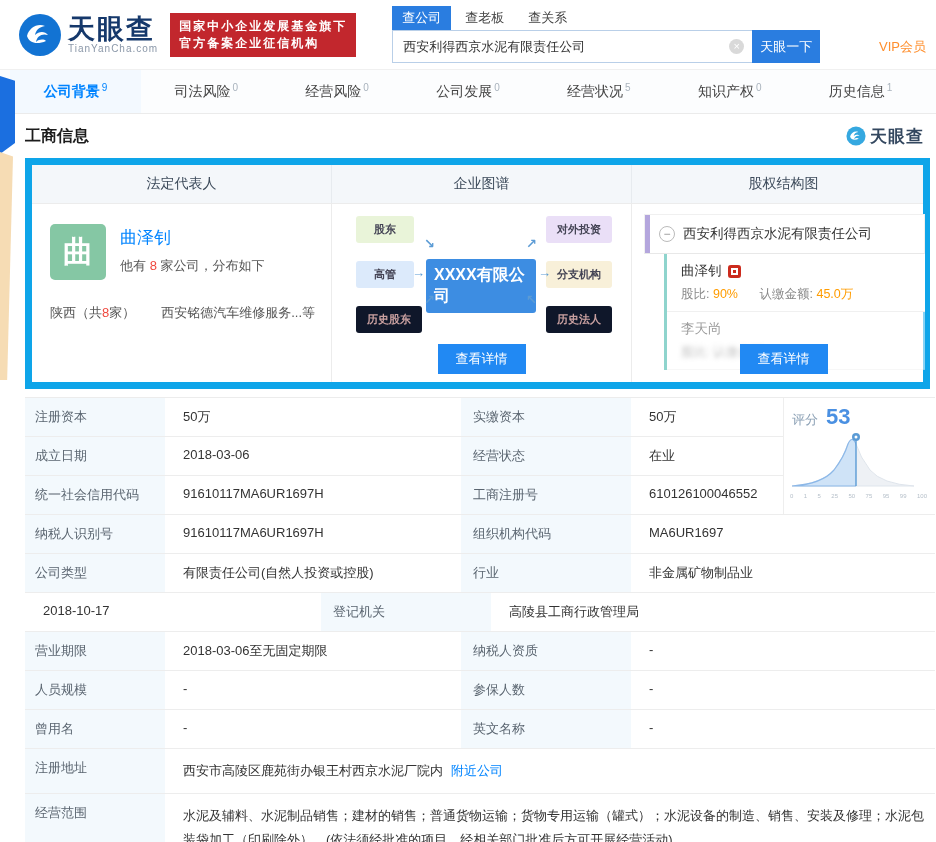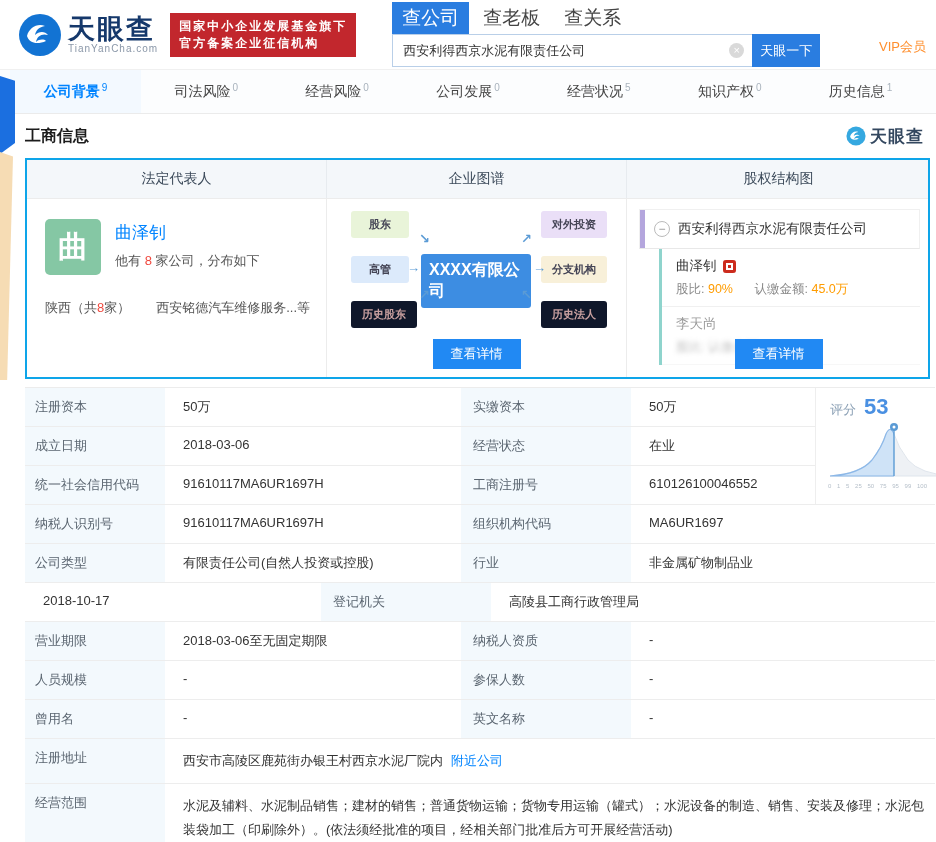--- a/index.html
+++ b/index.html
@@ -14,21 +14,21 @@
   .header { height:70px; display:flex; align-items:center; padding:0 14px 0 18px; position:relative; border-bottom:1px solid #f0f0f0;}
   .logo { display:flex; align-items:center; cursor:pointer; }
   .logo-icon { width:44px; height:44px; }
   .logo-text { margin-left:6px; }
   .logo-title { font-size:27px; font-weight:bold; color:#15386b; letter-spacing:2px; line-height:28px;}
   .logo-domain { font-size:10px; color:#8a97a8; letter-spacing:1px; }
   .gov-badge { margin-left:12px; background:#c2272d; color:#fff; font-size:12px; font-weight:bold;
     padding:5px 9px; line-height:17px; letter-spacing:2px; }
   .search-block { margin-left:36px; width:430px; }
   .search-tabs { display:flex; gap:4px; margin-bottom:0; }
-  .stab { font-size:19px; color:#444; padding:3px 10px; cursor:pointer; }
+  .stab { font-size:13px; color:#444; padding:3px 10px; cursor:pointer; }
   .stab.active { background:#2a7de0; color:#fff; }
   .search-row { display:flex; }
   .search-input-wrap { position:relative; width:360px; }
   .search-input { width:100%; height:33px; border:1px solid #b9cfe8; border-right:none; padding:0 30px 0 10px;
     font-size:13px; color:#333; outline:none; font-family:inherit; }
   .clear-icon { position:absolute; right:8px; top:9px; width:15px; height:15px; border-radius:50%;
     background:#d9d9d9; color:#fff; font-size:11px; line-height:15px; text-align:center; cursor:pointer; }
   .search-btn { height:33px; width:68px; background:#2a7de0; color:#fff; border:none; font-size:13px;
     cursor:pointer; font-family:inherit; }
   .vip { position:absolute; right:10px; top:38px; color:#ff8f2e; font-size:13px; text-decoration:none; cursor:pointer; }
@@ -47,21 +47,21 @@
     clip-path:polygon(0 0,100% 2%,55% 100%,0 100%); }
 
   
   .section-head { height:44px; display:flex; align-items:center; justify-content:space-between; padding:0 12px 0 25px; }
   .section-title { font-size:16px; font-weight:bold; color:#1c1c1c; }
   .watermark { display:flex; align-items:center; gap:4px; }
   .watermark svg { width:20px; height:20px; }
   .wm-text { font-size:17px; font-weight:bold; color:#33475f; letter-spacing:1px; }
 
   
-  .panel { margin:0 24px 8px 25px; width:905px; border:2px solid #0ea5e9; }
+  .panel { margin:0 24px 8px 25px; width:905px; border:7px solid #0ea5e9; }
   .panel-header { display:grid; grid-template-columns:300px 300px 303px; background:#f4f7fa; border-bottom:1px solid #ececec; }
   .panel-header > div { text-align:center; padding:10px 0; font-size:14px; color:#3c4a5a; border-right:1px solid #e7ebef; }
   .panel-header > div:last-child { border-right:none; }
   .panel-body { display:grid; grid-template-columns:300px 300px 303px; height:178px; }
   .pcol { position:relative; border-right:1px solid #ececec; overflow:hidden; }
   .pcol:last-child { border-right:none; }
 
   
   .rep-top { display:flex; padding:20px 0 0 18px; }
   .avatar { width:56px; height:56px; background:#85c7a4; border-radius:5px; color:#fff; font-size:30px;
@@ -106,22 +106,22 @@
   .info-table { margin-left:25px; width:910px; border-top:1px solid #ececec; position:relative; }
   .it-row { display:flex; border-bottom:1px solid #ededed; min-height:39px; align-items:stretch; }
   .it-lab { width:140px; background:#f3f9fd; color:#5a6570; padding:10px 6px 10px 10px; flex:0 0 140px; }
   .it-val { width:295px; flex:0 0 295px; padding:10px 8px 10px 18px; color:#333; }
   .it-lab2 { width:170px; background:#f3f9fd; color:#5a6570; padding:10px 6px 10px 12px; flex:0 0 170px; margin-left:1px; }
   .it-val2 { flex:1; padding:10px 8px 10px 18px; color:#333; }
   .it-wide { flex:1; padding:10px 8px 10px 18px; color:#333; line-height:1.85; }
   .nearby-link { color:#0084ff; cursor:pointer; margin-left:8px; text-decoration:none; }
 
   
-  .score-panel { position:absolute; top:0; right:0; width:120px; height:117px; background:#fff;
-    border-left:1px solid #eee; border-bottom:1px solid #ededed; padding:6px 6px 0 10px; z-index:2; }
+  .score-panel { position:absolute; top:0; right:0; width:152px; height:117px; background:#fff;
+    border-left:1px solid #eee; border-bottom:1px solid #ededed; padding:6px 6px 0 4px; z-index:2; }
   .score-head { display:flex; align-items:baseline; gap:8px; margin-left:4px; }
   .score-label { color:#8ba0b5; font-size:13px; }
   .score-value { color:#4a90e2; font-size:22px; font-weight:bold; }
   .score-axis { display:flex; justify-content:space-between; font-size:6px; color:#b5bfc9; padding:0 2px; margin-top:-2px; }
 </style>
 </head>
 <body>
 
 <div class="header">
   <div class="logo">

